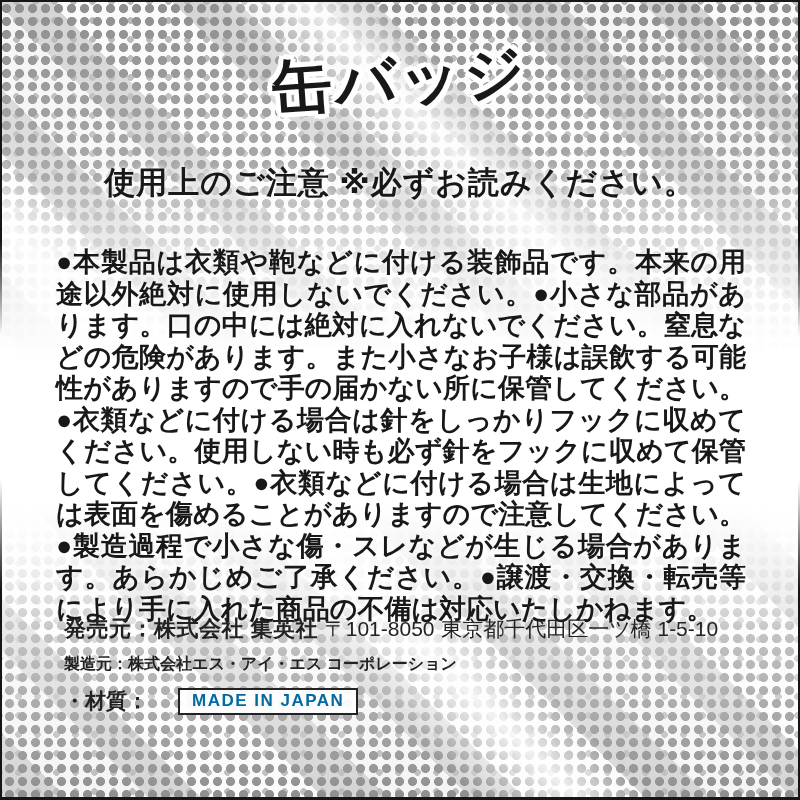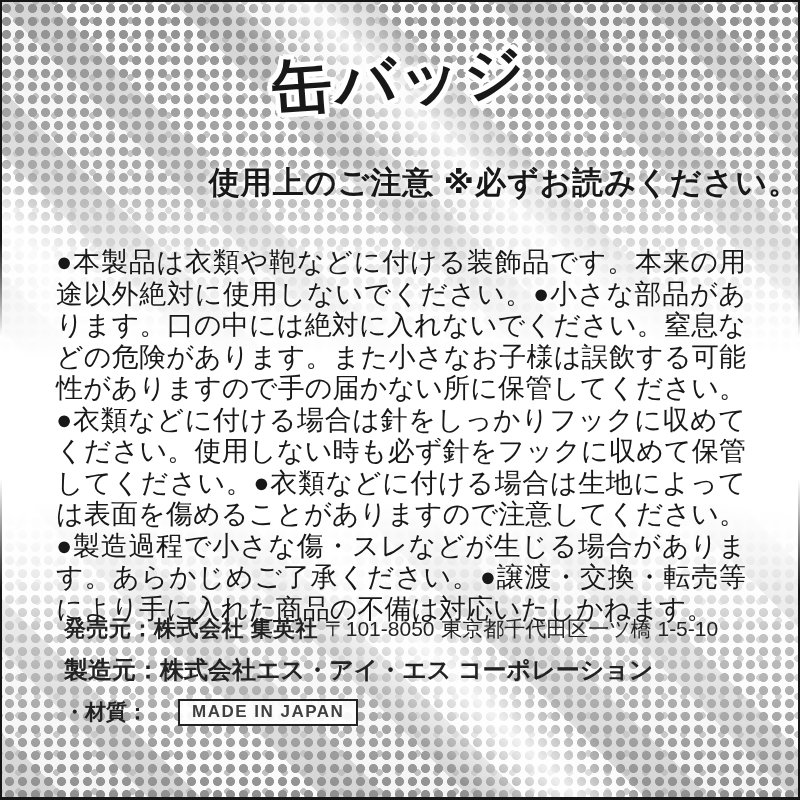--- a/index.html
+++ b/index.html
@@ -81,48 +81,48 @@
     font-size:60px;font-weight:800;letter-spacing:3px;
     color:#181818;
     transform:rotate(-4deg);
     text-shadow:
       -4px -4px 0 #fff, 4px -4px 0 #fff, -4px 4px 0 #fff, 4px 4px 0 #fff,
       -5px 0 0 #fff, 5px 0 0 #fff, 0 -5px 0 #fff, 0 5px 0 #fff,
       0 0 7px #fff;
   }
   .warning-heading{
     position:absolute;top:160px;left:0;width:100%;
-    text-align:right;
+    text-align:center;
     font-size:31px;font-weight:800;letter-spacing:1px;
     color:#181818;
     text-shadow:0 0 5px #fff,0 0 8px #fff;
   }
   .warning-body{
     position:absolute;top:218px;left:56px;width:690px;
-    font-size:27px;font-weight:400;line-height:31.5px;
+    font-size:27px;font-weight:700;line-height:31.5px;
     color:#181818;
     text-align:justify;
     text-justify:inter-ideograph;
     text-shadow:0 0 4px #fff;
   }
   .footer{
     position:absolute;left:64px;top:612px;width:690px;
     color:#222;
   }
   .row-distributor{font-size:22px;font-weight:700;letter-spacing:0.5px;}
   .row-distributor .addr{font-size:21px;font-weight:500;letter-spacing:0;}
-  .row-manufacturer{margin-top:10px;font-size:24px;font-weight:600;}
+  .row-manufacturer{margin-top:10px;font-size:16px;font-weight:600;}
   .row-materials{margin-top:12px;font-size:21px;font-weight:600;display:flex;align-items:flex-end;}
   .made-in-badge{
     display:inline-block;margin-left:30px;
     border:2px solid #222;
     padding:1px 12px 2px 12px;
     font-size:17px;font-weight:600;letter-spacing:1.5px;
     background:rgba(255,255,255,0.92);
-    color:#404040;
+    color:#0369a1;
   }
 </style>
 </head>
 <body>
 
 <div class="label-card">
 
   <div class="bg-stripes"></div>
   <div class="bg-dots-top"></div>
   <div class="bg-dots-bottom"></div>

